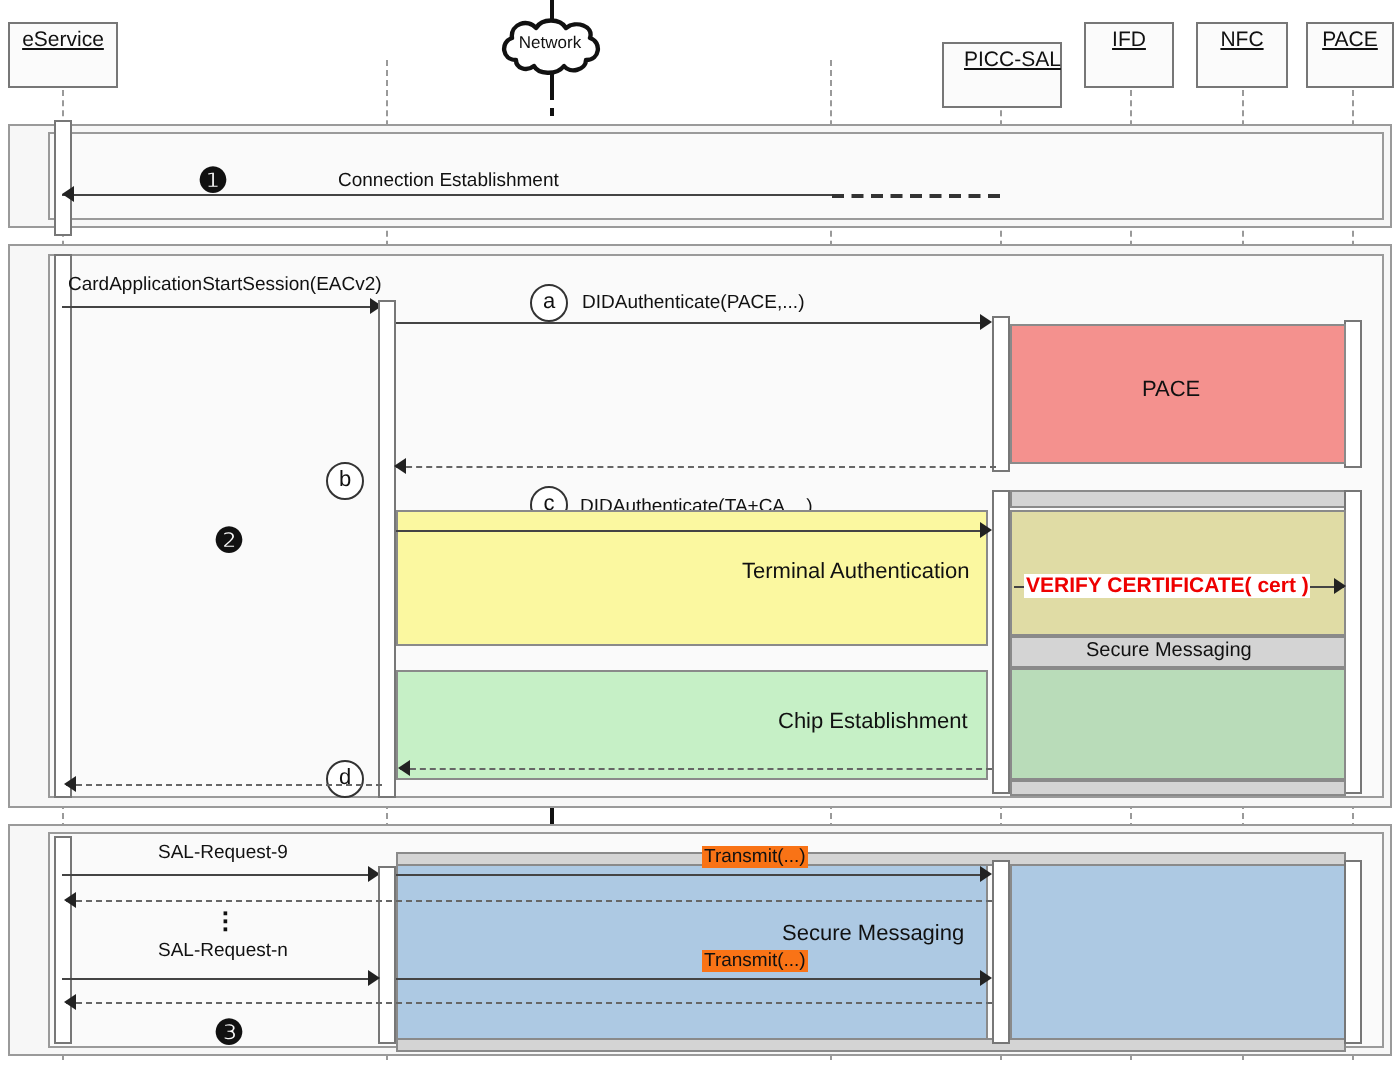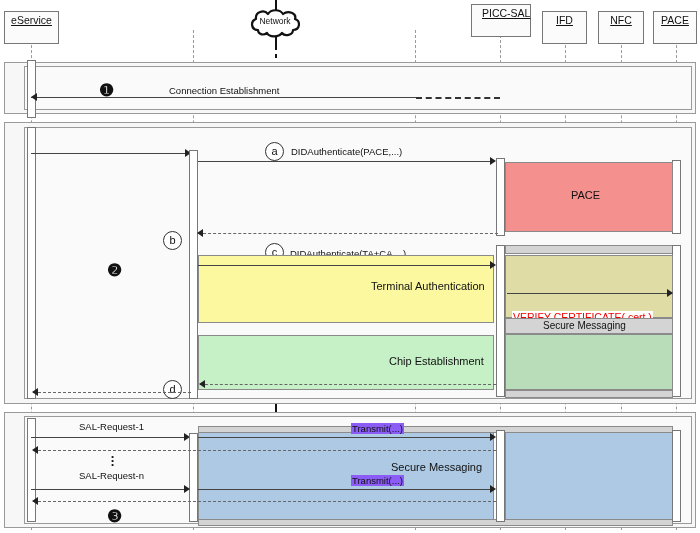--- a/index.html
+++ b/index.html
@@ -101,21 +101,21 @@
     border-bottom: 4px solid transparent;
   }
   .arrow-head-r { border-left: 6px solid #222; }
   .arrow-head-l { border-right: 6px solid #222; }
 
   .msg-label {
     position: absolute;
     font-size: 9.5px;
     color: #111;
     white-space: nowrap;
-    background: #8b5cf6;
+    background: #f97316;
     padding: 0 1px;
   }
   .msg-label.nobg { background: transparent; }
 
   
   .circle-letter {
     position: absolute;
     width: 19px; height: 19px;
     border: 1px solid #333;
     border-radius: 50%;
@@ -135,26 +135,25 @@
     color: #ffffff;
     font-size: 11px;
     font-weight: bold;
     line-height: 17px;
     text-align: center;
   }
 
   .verify-cert {
     position: absolute;
     color: #ee0000;
-    font-weight: normal;
+    font-weight: bold;
     font-size: 10.5px;
     white-space: nowrap;
     background: #ffffff;
     padding: 0 1px;
-    margin-top: 24px;
   }
 
   .vdots {
     position: absolute;
     font-size: 13px;
     line-height: 4px;
     color: #111;
     letter-spacing: 0;
     text-align: center;
   }
@@ -203,20 +202,21 @@
   <div class="arrow-head-l" style="left:31px; top:93px;"></div>
   <div class="msg-label nobg" style="left:168px; top:85px;">Connection Establishment</div>
   <div class="circle-num" style="left:98px; top:82px; font-size:17px; line-height:17px; background:transparent; color:#111; width:17px;">❶</div>
 
   <div class="section" style="left:4px; top:122px; width:692px; height:282px;"></div>
   <div class="section-inner" style="left:24px; top:127px; width:668px; height:272px;"></div>
   <div class="activation" style="left:27px; top:127px; height:272px;"></div>
 
   <div class="circle-num" style="left:106px; top:262px; font-size:17px; line-height:17px; background:transparent; color:#111; width:17px;">❷</div>
 
+  <div class="msg-label nobg" style="left:33px; top:137px;">CardApplicationStartSession(EACv2)</div>
   <div class="arrow" style="left:31px; top:153px; width:160px;"></div>
   <div class="arrow-head-r" style="left:185px; top:149px;"></div>
 
   <div class="activation" style="left:189px; top:150px; height:249px;"></div>
 
   <div class="circle-letter" style="left:265px; top:142px;">a</div>
   <div class="msg-label nobg" style="left:290px; top:146px;">DIDAuthenticate(PACE,...)</div>
   <div class="arrow" style="left:198px; top:161px; width:294px;"></div>
   <div class="arrow-head-r" style="left:490px; top:157px;"></div>
 
@@ -263,21 +263,21 @@
   <div class="circle-letter" style="left:163px; top:380px;">d</div>
   <div class="arrow dash" style="left:33px; top:392px; width:158px;"></div>
   <div class="arrow-head-l" style="left:32px; top:388px;"></div>
 
   <div class="section" style="left:4px; top:412px; width:692px; height:116px;"></div>
   <div class="section-inner" style="left:24px; top:416px; width:668px; height:108px;"></div>
   <div class="activation" style="left:27px; top:418px; height:104px;"></div>
 
   <div class="circle-num" style="left:106px; top:508px; font-size:17px; line-height:17px; background:transparent; color:#111; width:17px;">❸</div>
 
-  <div class="msg-label nobg" style="left:78px; top:421px;">SAL-Request-1</div>
+  <div class="msg-label nobg" style="left:78px; top:421px;">SAL-Request-9</div>
   <div class="arrow" style="left:31px; top:437px; width:157px;"></div>
   <div class="arrow-head-r" style="left:184px; top:433px;"></div>
 
   <div class="activation" style="left:189px; top:433px; height:89px;"></div>
 
   <div class="block sm-blue" style="left:198px; top:432px; width:296px; height:88px;"></div>
   <div class="block gray-band" style="left:198px; top:426px; width:475px; height:7px;"></div>
   <div class="block gray-band" style="left:198px; top:519px; width:475px; height:7px;"></div>
   <div class="block sm-blue" style="left:505px; top:432px; width:168px; height:88px;"></div>
   <div class="block-label" style="left:391px; top:461px;">Secure Messaging</div>
@@ -311,21 +311,21 @@
     <span>eService</span>
   </div>
 
   <svg class="cloud" style="left:247px; top:8px;" viewBox="0 0 56 30">
     <path d="M11,22 C4,22 3,13 9,11 C8,4 17,1 21,6 C24,1 33,1 36,6 C41,2 50,5 48,11 C54,13 53,22 46,22 C46,27 38,29 35,25 C31,30 22,29 20,25 C16,28 11,26 11,22 Z" fill="#ffffff" stroke="#111" stroke-width="2.2" stroke-linejoin="round"></path>
   </svg>
   <div class="actor-box" style="left:247px; top:13px; width:56px; border:none; background:transparent; font-size:8.5px;">
     <span style="text-decoration:none;">Network</span>
   </div>
 
-  <div class="actor-box" style="left:471px; top:4px; width:60px;padding-left:10px;">
+  <div class="actor-box" style="left:471px; top:21px; width:60px;padding-left:10px;">
     <span>PICC-SAL</span>
   </div>
   <div class="actor-box" style="left:542px; top:11px; width:45px;">
     <span>IFD</span>
   </div>
   <div class="actor-box" style="left:598px; top:11px; width:46px;">
     <span>NFC</span>
   </div>
   <div class="actor-box" style="left:653px; top:11px; width:44px;">
     <span>PACE</span>

